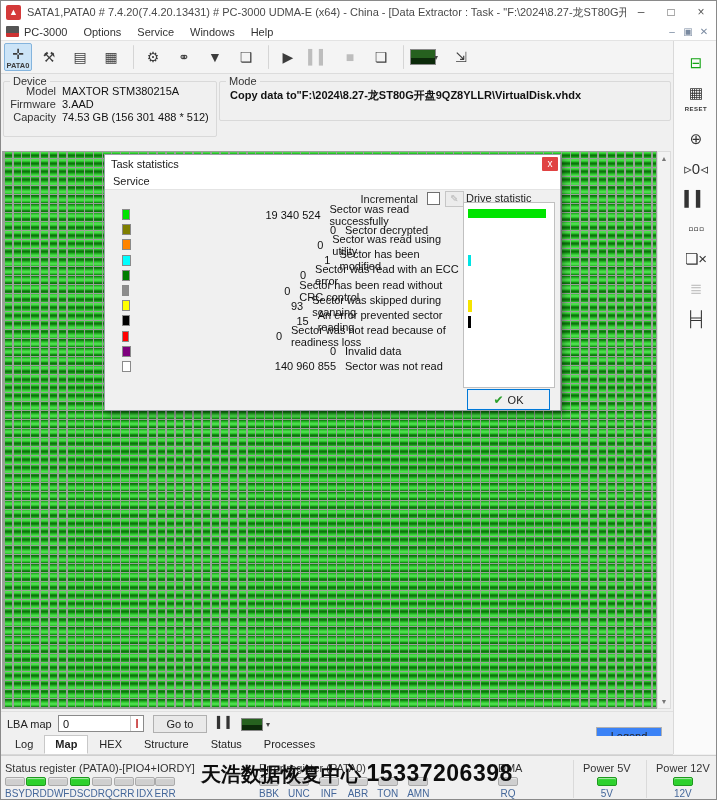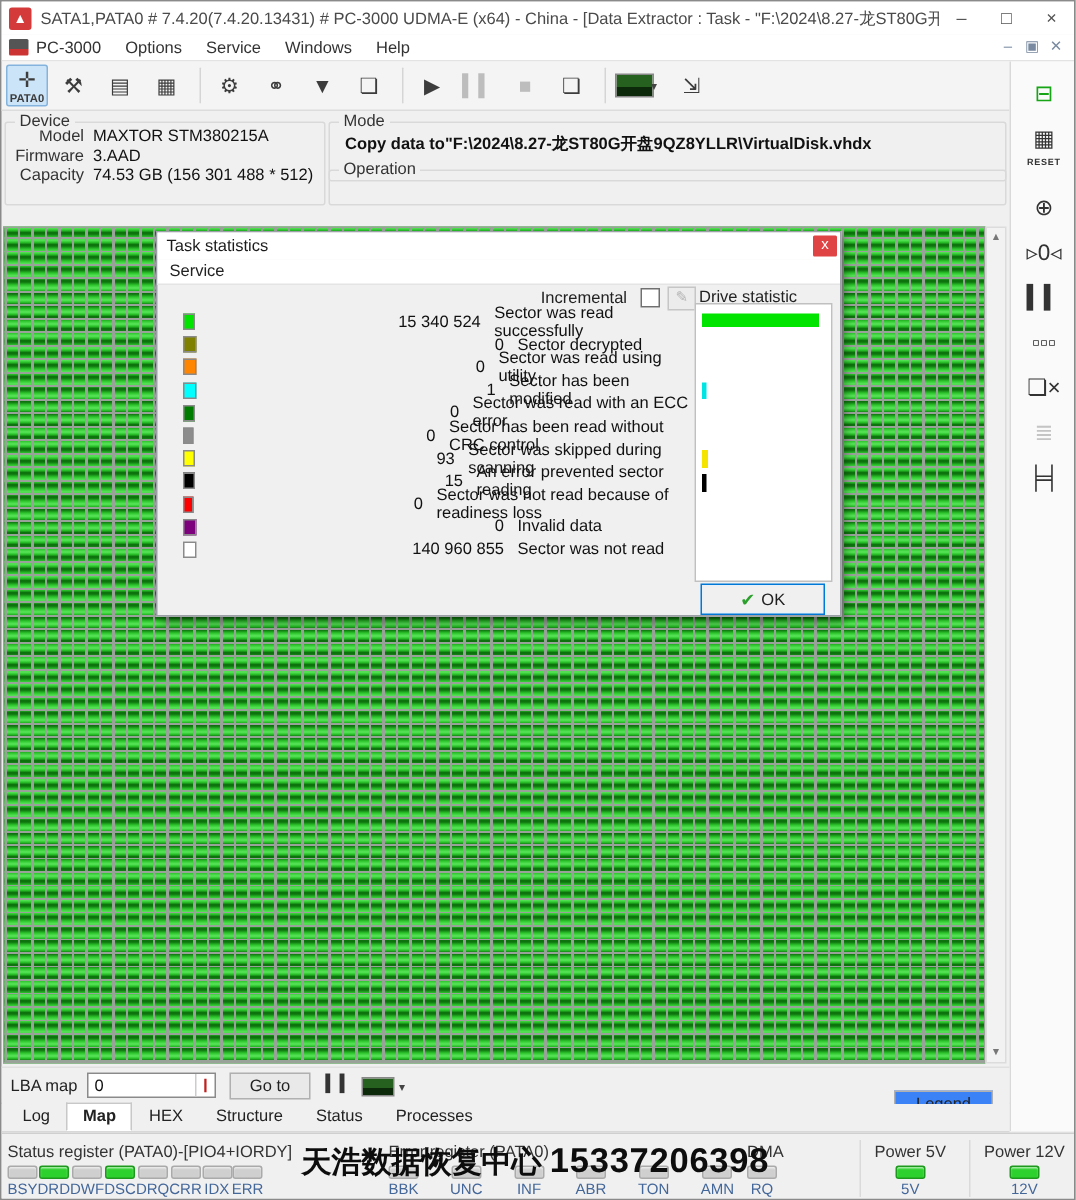--- a/index.html
+++ b/index.html
@@ -293,23 +293,20 @@
           <span class="v">74.53 GB (156 301 488 * 512)</span>
         </div>
       </div>
   </div>
 
   <div class="groupbox" style="left:218px; top:80px; width:452px; height:40px;">
     <div class="gb-label">Mode</div>
     <div class="mode-value">Copy data to"F:\2024\8.27-龙ST80G开盘9QZ8YLLR\VirtualDisk.vhdx</div>
   </div>
 
-  <div class="groupbox" style="left:218px; top:112px; width:452px; height:24px;">
-    <div class="gb-label">Operation</div>
-  </div>
 
   <div class="map-label">0 - Default</div>
   <div class="map-area"></div>
   <div class="vscroll">
     <div class="arr">▲</div>
     <div class="arr">▼</div>
   </div>
 
   <div class="right-rail">
 
@@ -370,21 +367,21 @@
     <div class="dlg-body">
       <div class="inc-label">Incremental</div>
       <div class="inc-check"></div>
       <div class="inc-edit">✎</div>
       <div class="drv-label">Drive statistic</div>
 
       <div class="stats-list">
 
           <div class="stat-row">
             <span class="swatch" style="background: rgb(0, 228, 0);"></span>
-            <span class="stat-val">15 340 524</span>
+            <span class="stat-val">19 340 524</span>
             <span class="stat-lab">Sector was read successfully</span>
           </div>
 
           <div class="stat-row">
             <span class="swatch" style="background: rgb(127, 127, 0);"></span>
             <span class="stat-val">0</span>
             <span class="stat-lab">Sector decrypted</span>
           </div>
 
           <div class="stat-row">
@@ -533,21 +530,21 @@
 
           <div class="led-cell">
             <div class="led"></div>
             <div class="led-name">ERR</div>
           </div>
         </div>
     </div>
 
     <div class="sb-group" style="left:258px;">
       <div class="sb-label">Error register (PATA0)</div>
-      <div class="led-row" style="gap:21px;align-items:flex-end;">
+      <div class="led-row" style="gap:9px;align-items:flex-end;">
 
           <div class="led-cell">
             <div class="led"></div>
             <div class="led-name">BBK</div>
           </div>
 
           <div class="led-cell">
             <div class="led"></div>
             <div class="led-name">UNC</div>
           </div>

